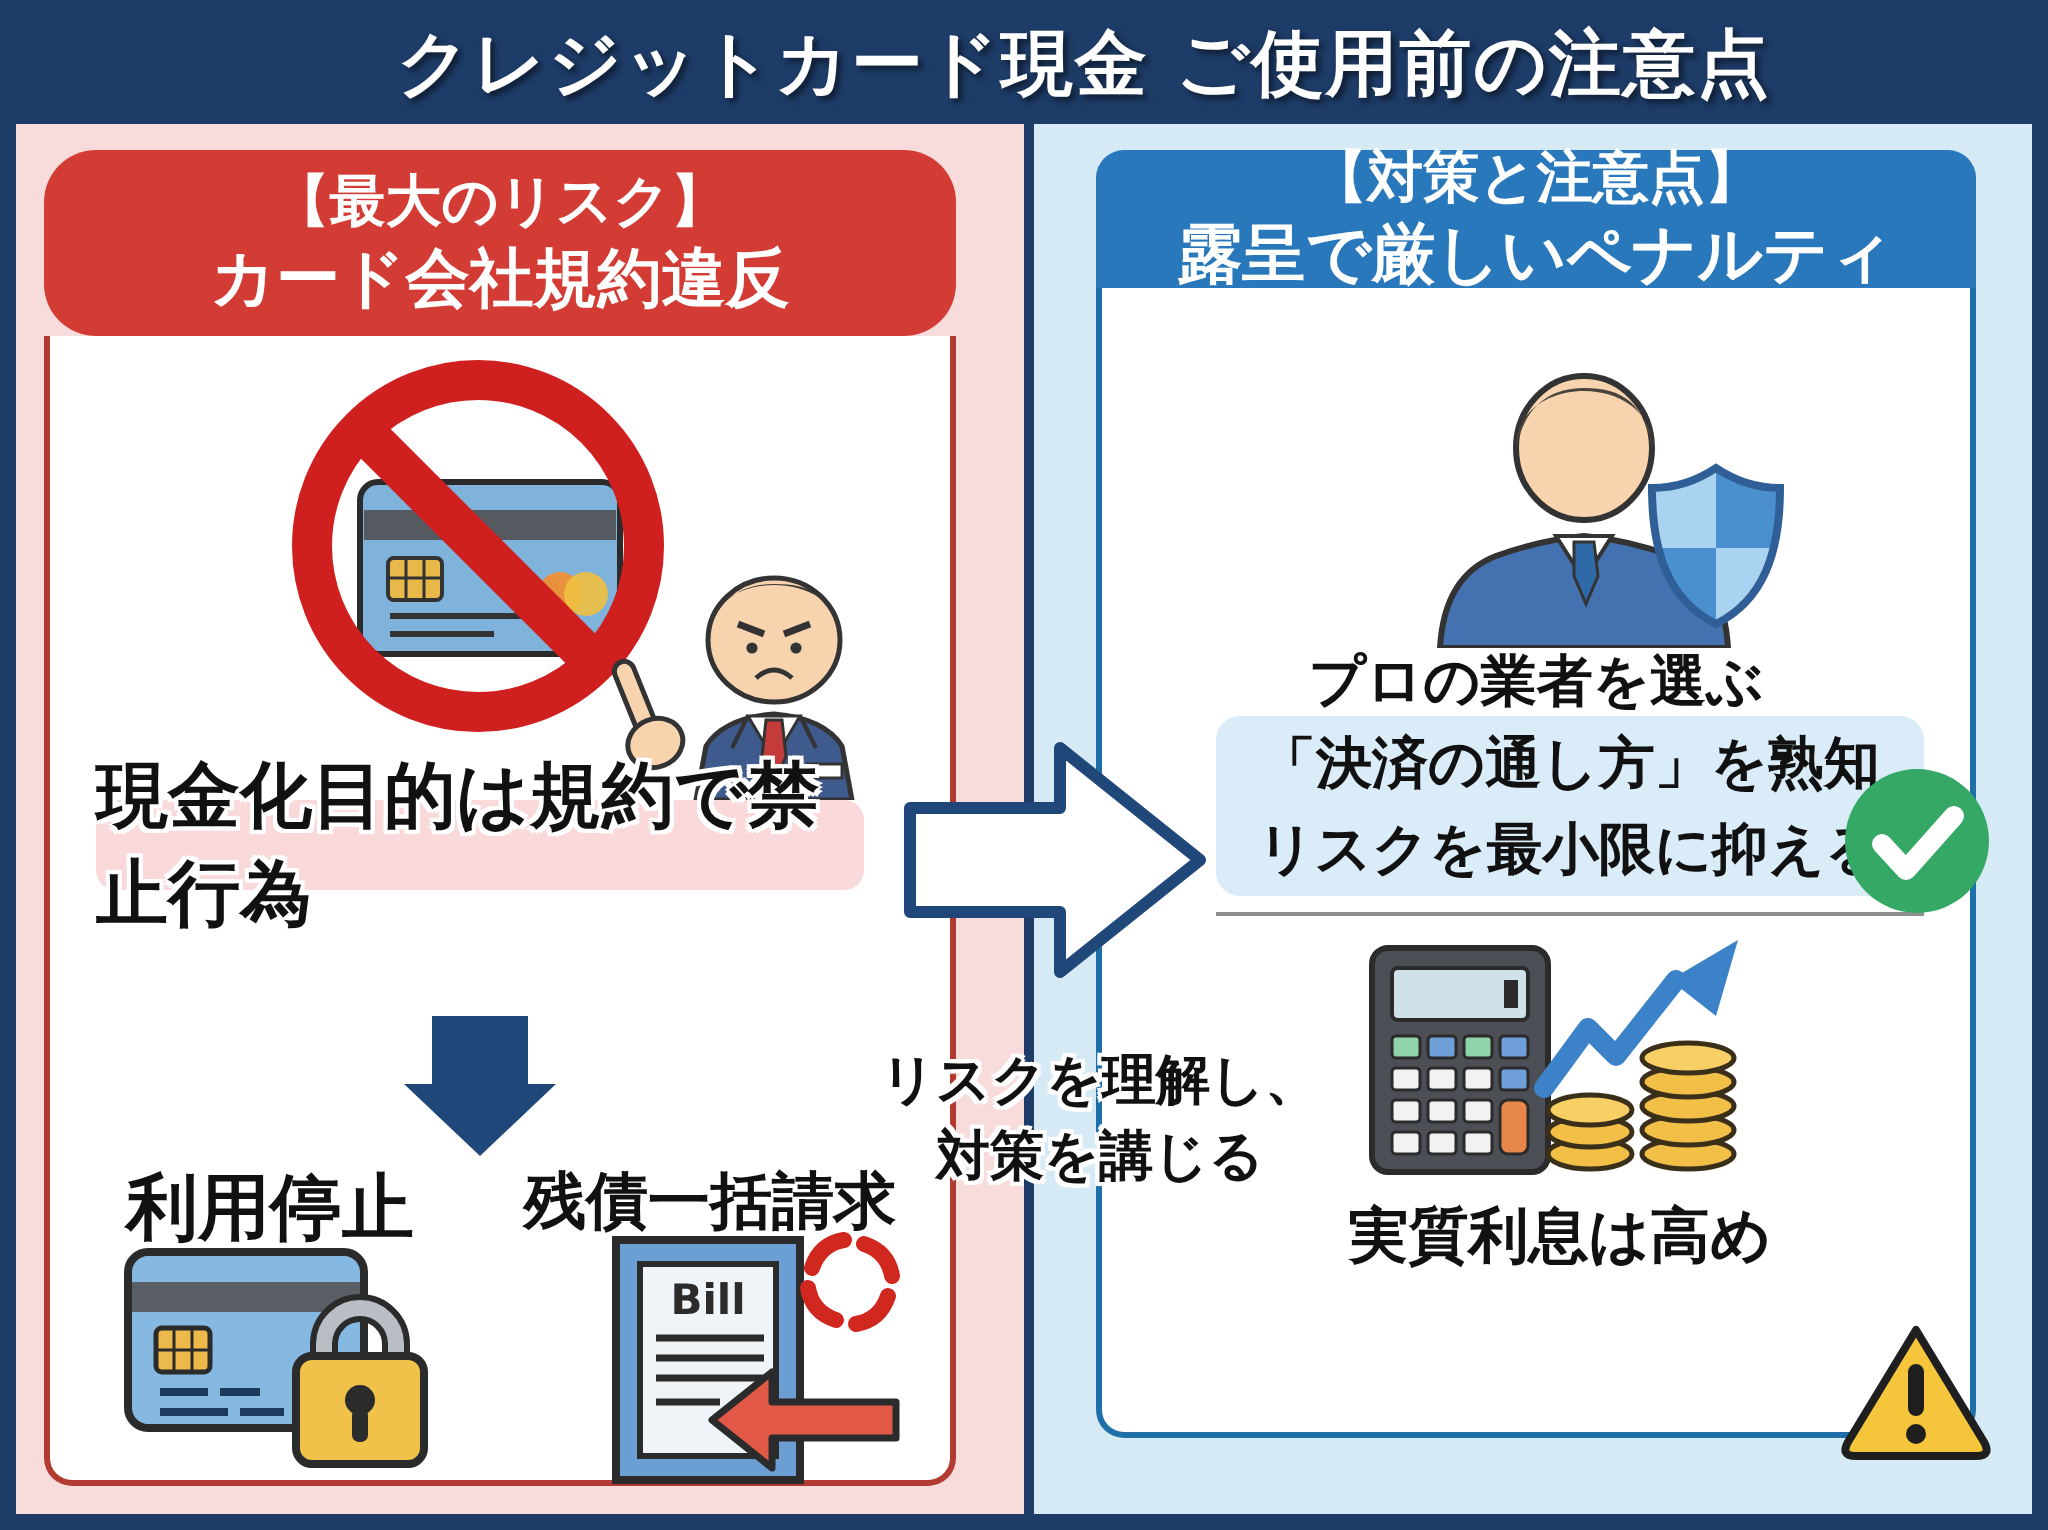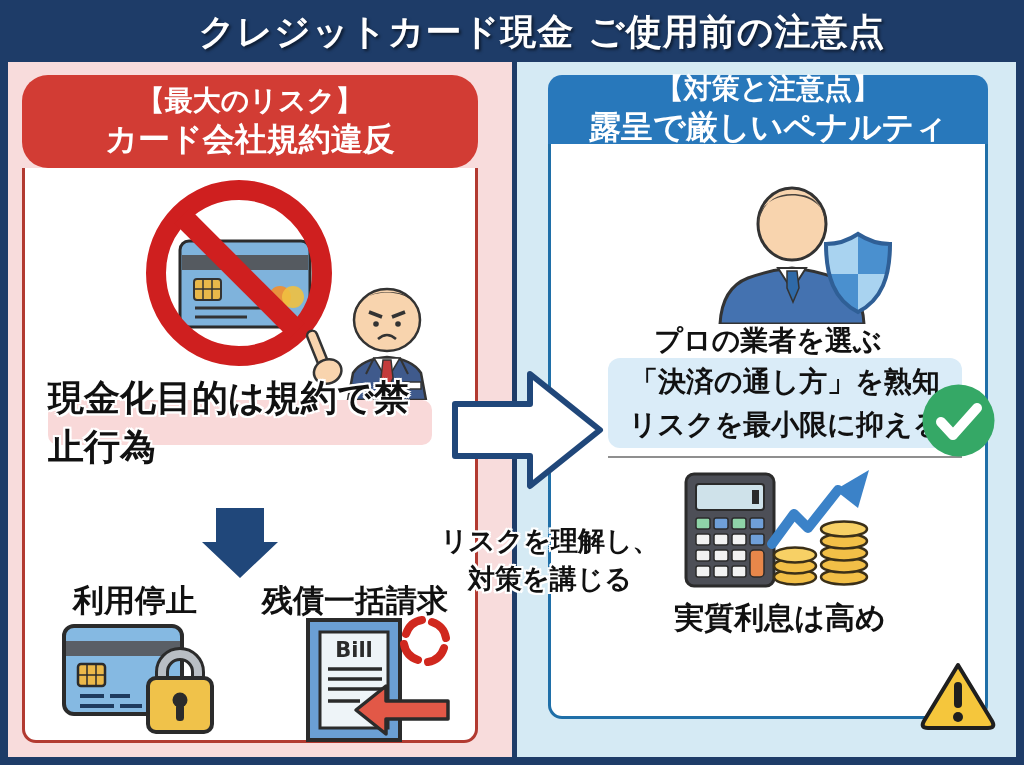--- a/index.html
+++ b/index.html
@@ -82,21 +82,21 @@
       </g>
     </g>
   </svg>
 
   <div class="abs pinkbox outline" style="left:48px;top:400px;width:384px;height:45px;">現金化目的は規約で禁止行為</div>
 
   <svg class="abs" style="left:202px;top:508px;" width="76" height="70" viewBox="0 0 76 70">
     <polygon points="14,0 62,0 62,34 76,34 38,70 0,34 14,34" fill="#20477a"></polygon>
   </svg>
 
-  <div class="abs blacktext" style="left:55px;top:580px;width:160px;font-size:31px;">利用停止</div>
+  <div class="abs blacktext" style="left:55px;top:580px;width:160px;font-size:36px;">利用停止</div>
   <div class="abs blacktext" style="left:255px;top:580px;width:200px;font-size:31px;">残債一括請求</div>
 
   <svg class="abs" style="left:52px;top:616px;" width="170" height="124" viewBox="0 0 170 124">
     <rect x="12" y="10" width="118" height="88" rx="10" fill="#85b9e2" stroke="#2b2b2b" stroke-width="4"></rect>
     <rect x="14" y="25" width="114" height="15" fill="#5a5f66"></rect>
     <rect x="26" y="48" width="27" height="22" rx="3" fill="#ecb94a" stroke="#2b2b2b" stroke-width="2.5"></rect>
     <path d="M26,59 h27 M35,48 v22 M44,48 v22" stroke="#2b2b2b" stroke-width="1.5" fill="none"></path>
     <path d="M28,80 h24 m6,0 h20" stroke="#1d3a5e" stroke-width="4" fill="none"></path>
     <path d="M28,90 h34 m6,0 h22" stroke="#1d3a5e" stroke-width="4" fill="none"></path>
     <g>

